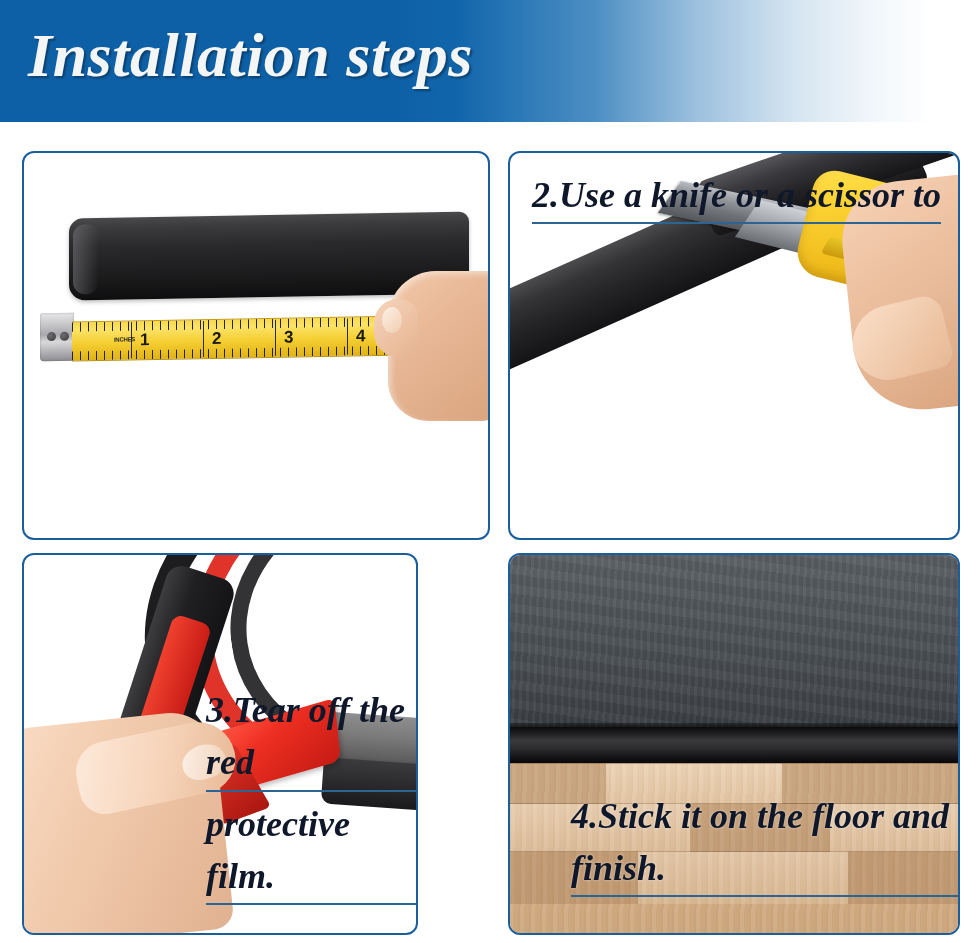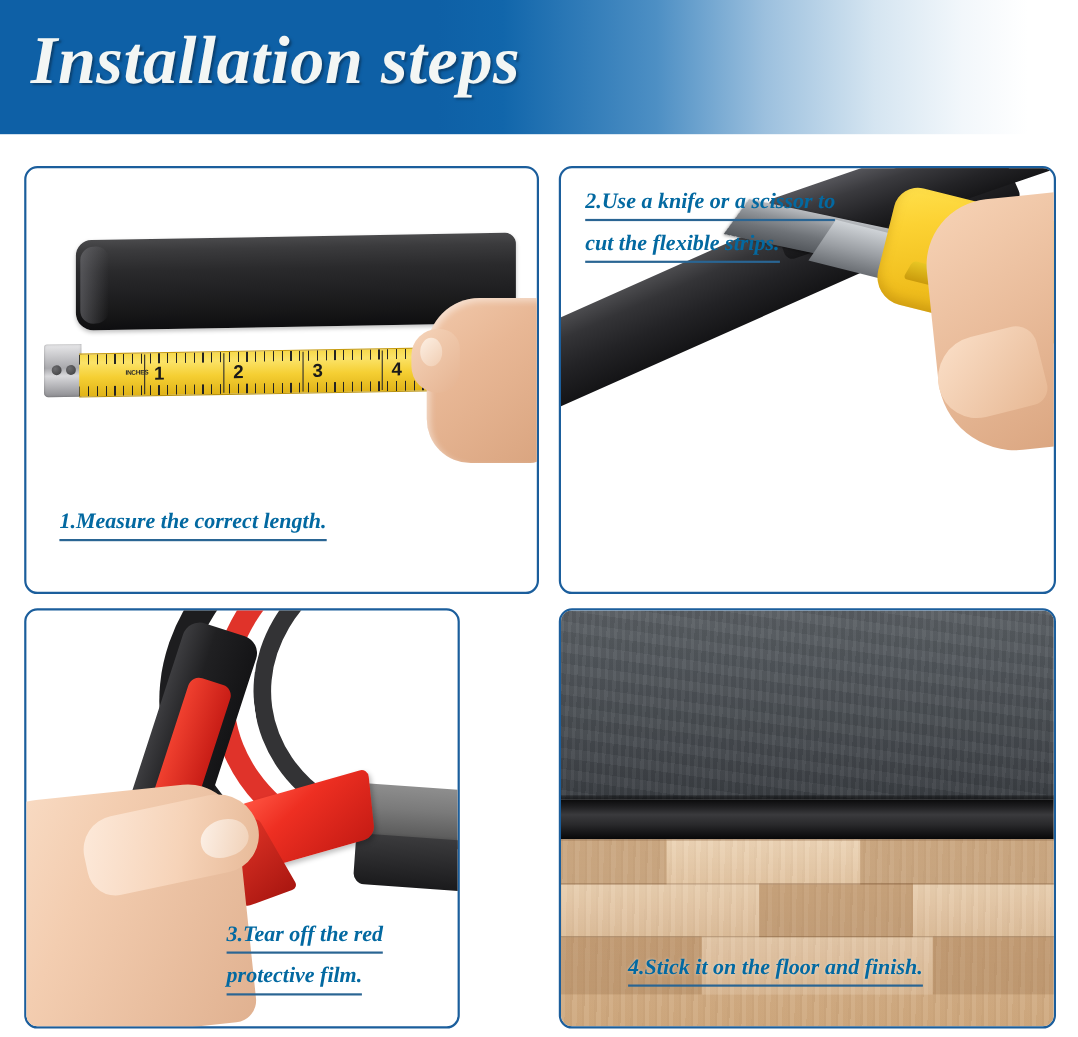--- a/index.html
+++ b/index.html
@@ -58,24 +58,24 @@
     box-sizing: border-box;
   }
   #card-1 { left: 0;   top: 0;   width: 468px; height: 389px; }
   #card-2 { left: 486px; top: 0; width: 452px; height: 389px; }
   #card-3 { left: 0;   top: 402px; width: 396px; height: 382px; }
   #card-4 { left: 486px; top: 402px; width: 452px; height: 382px; }
 
   
   .caption {
     position: absolute;
-    color: #0369a1;
+    color: #0f172a;
     font-weight: bold;
     font-style: italic;
-    font-size: 20px;
+    font-size: 36px;
     line-height: 1.45;
     z-index: 8;
   }
   .caption span {
     display: block;
     border-bottom: 2px solid #2a6593;
     width: fit-content;
     padding-bottom: 1px;
     margin-bottom: 6px;
   }
@@ -448,23 +448,20 @@
         <div class="p1-nums">
           <div class="p1-num" style="left:68px">1</div>
           <div class="p1-num" style="left:140px">2</div>
           <div class="p1-num" style="left:212px">3</div>
           <div class="p1-num" style="left:284px">4</div>
           <div class="p1-num" style="left:356px">5</div>
         </div>
       </div>
       <div class="p1-hand"></div>
     </div>
-    <div class="caption" id="caption-1">
-      <span>1.Measure the correct length.</span>
-    </div>
   </div>
 
   <div class="card" id="card-2">
     <div class="photo2">
       <div class="p2-strip"></div>
       <div class="p2-strip2"></div>
       <div class="p2-blade"></div>
       <div class="p2-blade2"></div>
       <div class="p2-handle">
         <div class="slot s1"></div>
@@ -473,21 +470,20 @@
         <div class="ridge" style="left:74px"></div>
         <div class="ridge" style="left:88px"></div>
         <div class="ridge" style="left:102px"></div>
         <div class="ridge" style="left:116px"></div>
       </div>
       <div class="p2-hand"></div>
       <div class="p2-thumb"></div>
     </div>
     <div class="caption" id="caption-2">
       <span>2.Use a knife or a scissor to</span>
-      <span>cut the flexible strips.</span>
     </div>
   </div>
 
   <div class="card" id="card-3">
     <div class="photo3">
       <div class="p3-coil c1"></div>
       <div class="p3-coil c2"></div>
       <div class="p3-coil c3"></div>
       <div class="p3-band"></div>
       <div class="p3-band-red"></div>

